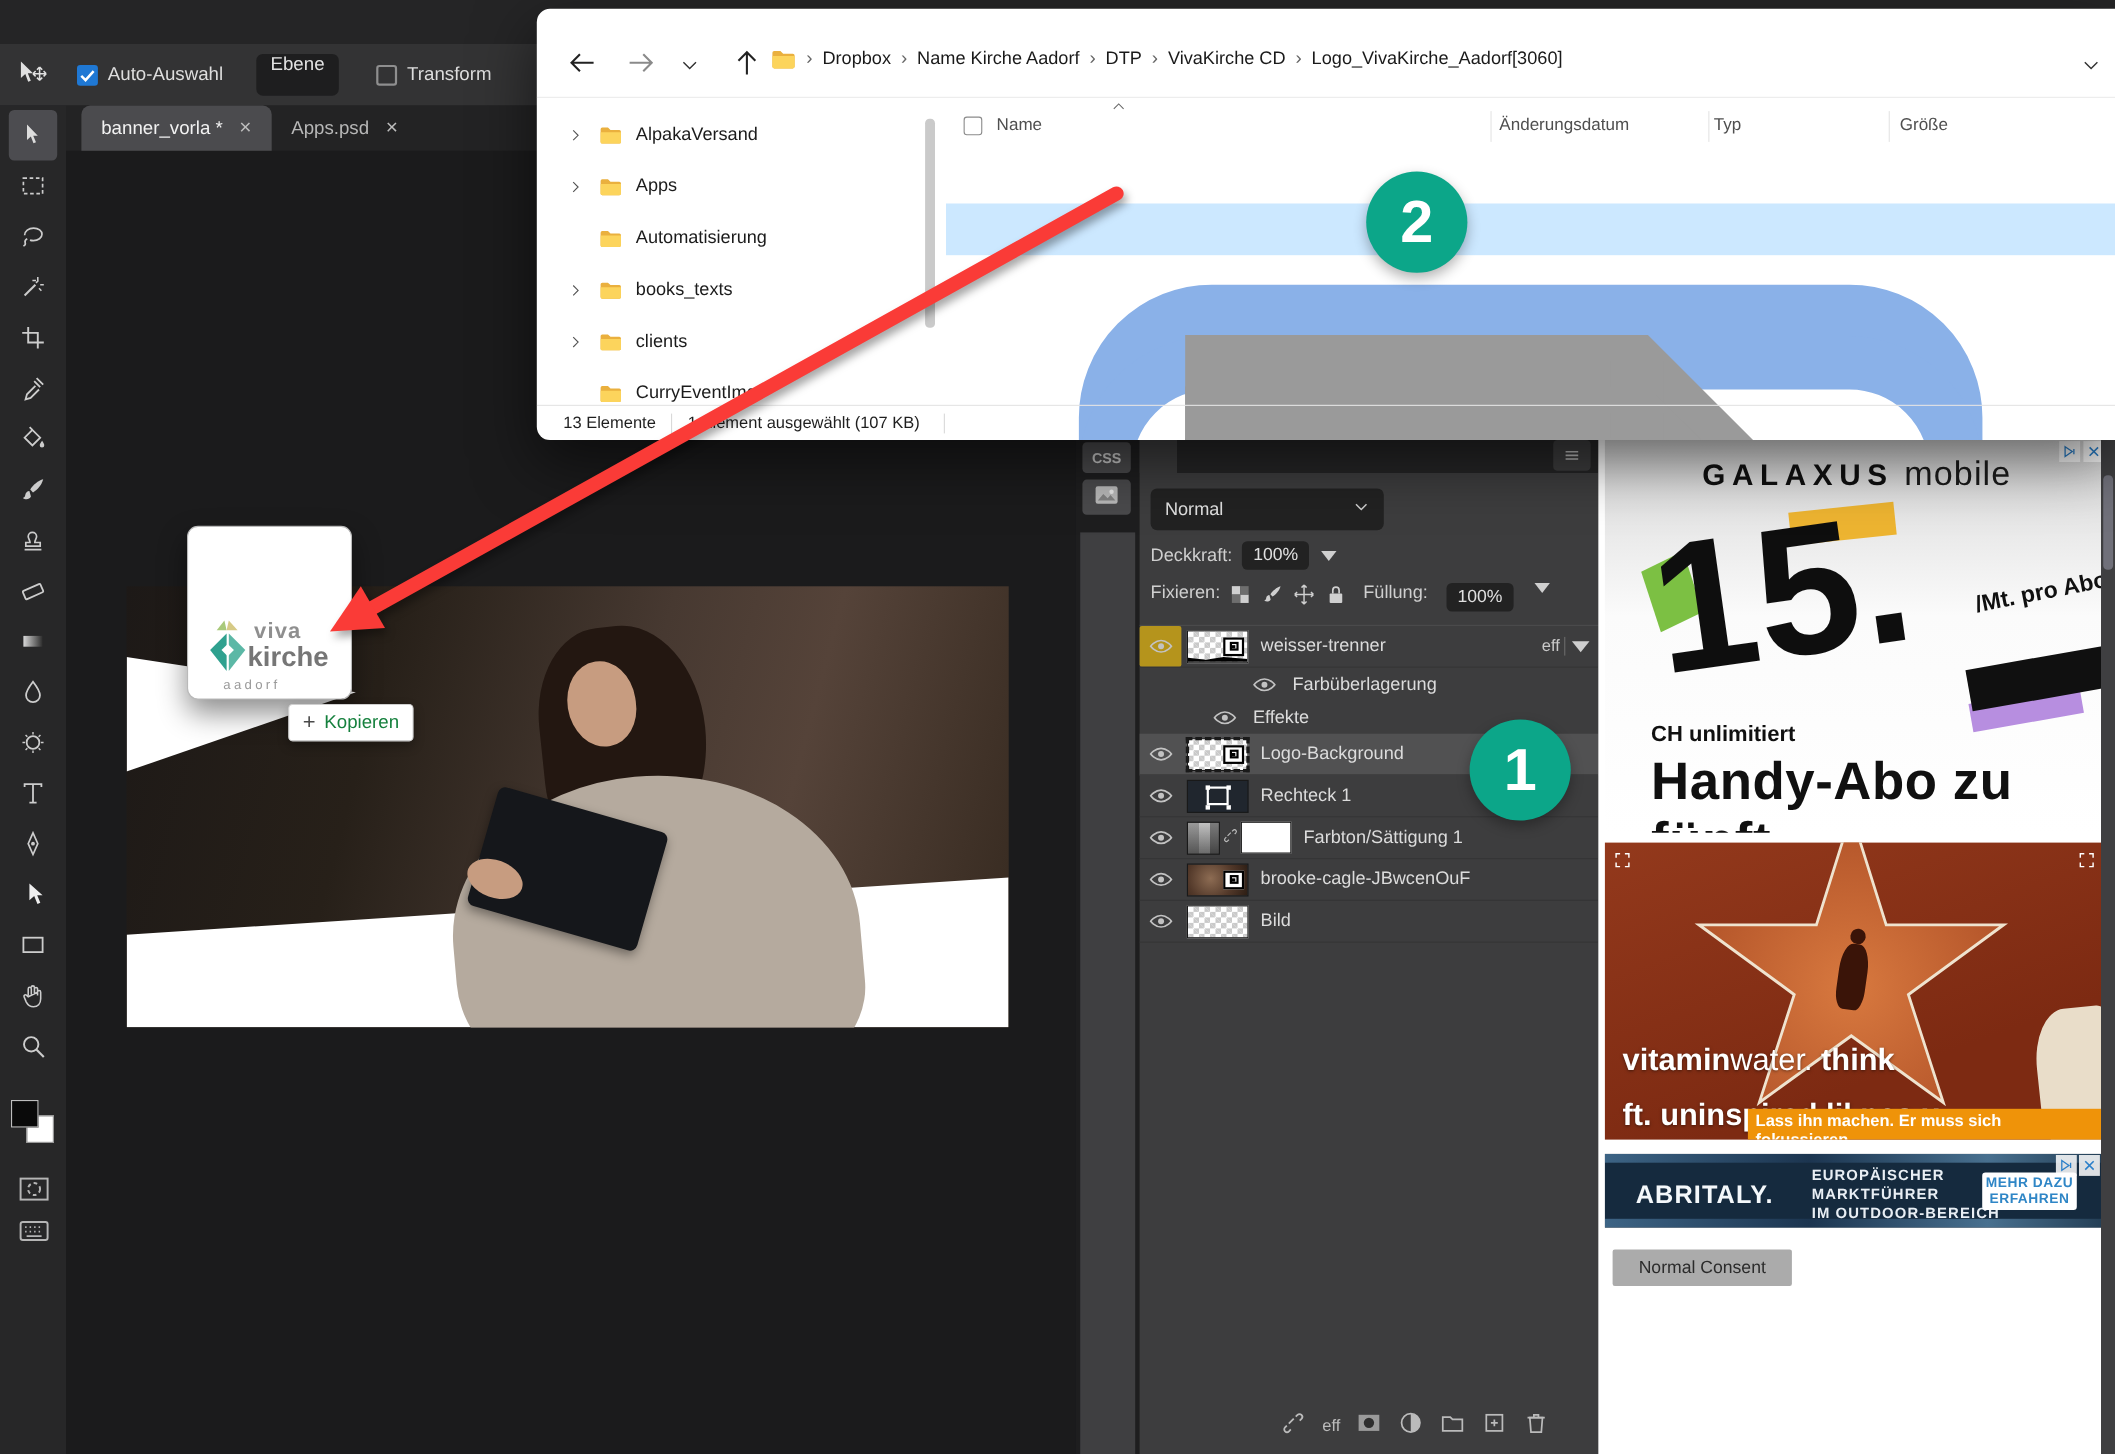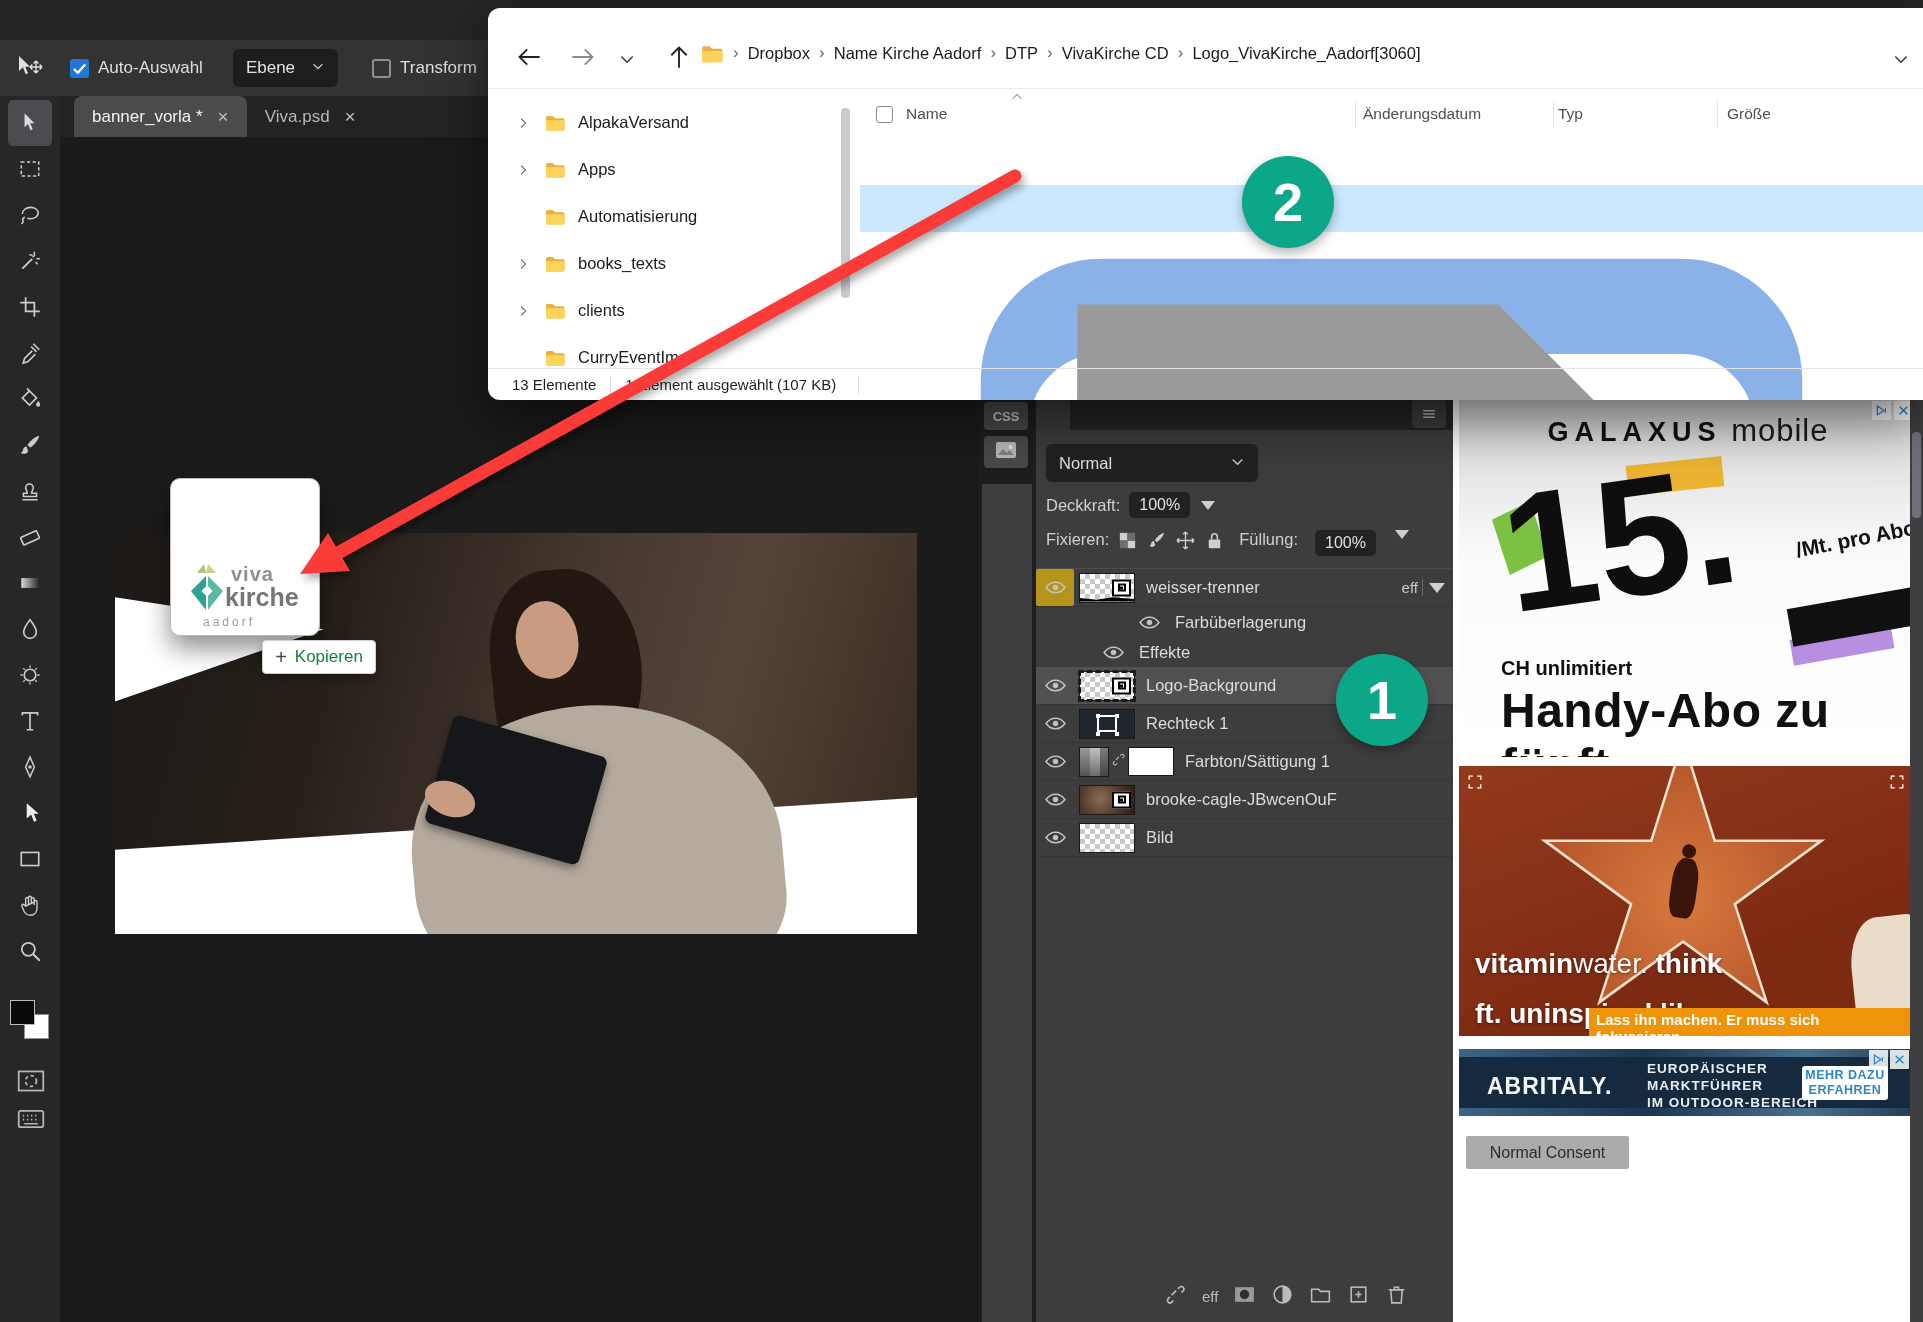--- a/index.html
+++ b/index.html
@@ -8,21 +8,21 @@
   .abs{position:absolute;}
   
   #menubar{left:0;top:0;width:1923px;height:40px;background:#252526;display:flex;align-items:center;z-index:2;}
   .menu-item{color:#e6e6e6;font-size:17px;padding:0 23px;line-height:40px;cursor:default;}
   #optionsbar{left:0;top:40px;width:1923px;height:56px;background:#333334;display:flex;align-items:center;z-index:2;}
   .opt-icon{width:30px;height:30px;margin-left:14px;}
   .chk{width:19px;height:19px;border-radius:3px;margin-left:26px;display:grid;place-items:center;}
   .chk.on{background:#1f78d4;}
   .chk.off{background:transparent;border:2px solid #8f8f8f;margin-left:34px;}
   .opt-label{color:#dedede;font-size:17px;margin-left:9px;}
-  .opt-select{margin-left:30px;background:#1e1e1f;border-radius:6px;height:38px;display:flex;align-items:center;padding:0 13px;color:#e3e3e3;font-size:17px;gap:16px;}
+  .opt-select{margin-left:30px;background:#1e1e1f;border-radius:6px;height:38px;display:flex;align-items:center;padding:0 13px;color:#e3e3e3;font-size:17px;gap:28px;flex-direction:column;}
   .opt-select svg{width:14px;height:14px;}
   #tabbar{left:60px;top:96px;width:1863px;height:41px;background:#232324;display:flex;z-index:2;}
   .doc-tab{height:41px;display:flex;align-items:center;gap:15px;padding:0 18px;font-size:17px;color:#b7b7b7;border-radius:8px 8px 0 0;}
   .doc-tab[data-active="true"]{background:#4b4b4e;color:#f2f2f2;margin-left:14px;}
   .doc-tab .tab-close{color:#bdbdbd;font-size:19px;}
   #toolbar{left:0;top:96px;width:60px;height:1226px;background:#272728;z-index:2;display:flex;flex-direction:column;align-items:center;padding-top:4px;}
   .tool{width:44px;height:46px;display:grid;place-items:center;border-radius:5px;}
   .tool svg{width:24px;height:24px;}
   .tool[data-selected="true"]{background:#4c4c50;}
   #canvas-area{left:60px;top:137px;width:918px;height:1185px;background:#1b1b1c;z-index:1;}
@@ -202,21 +202,21 @@
     <span class="chk off"></span>
     <span class="opt-label">Transform</span>
   </div>
 
   <div id="tabbar" class="abs">
       <span class="doc-tab" data-active="true">
     <span>banner_vorla *</span>
     <span class="tab-close">×</span>
   </span>
       <span class="doc-tab" data-active="false">
-    <span>Viva.psd</span>
+    <span>Apps.psd</span>
     <span class="tab-close">×</span>
   </span>
     </div>
 
   <div id="toolbar" class="abs">
       <span class="tool" data-selected="true">
         <svg viewBox="0 0 22 22">
           <path d="M6 2v13l3.2-3 2.2 5.6 2.1-.9-2.3-5.4H15z" fill="#ddd"></path>
         </svg>
       </span>

